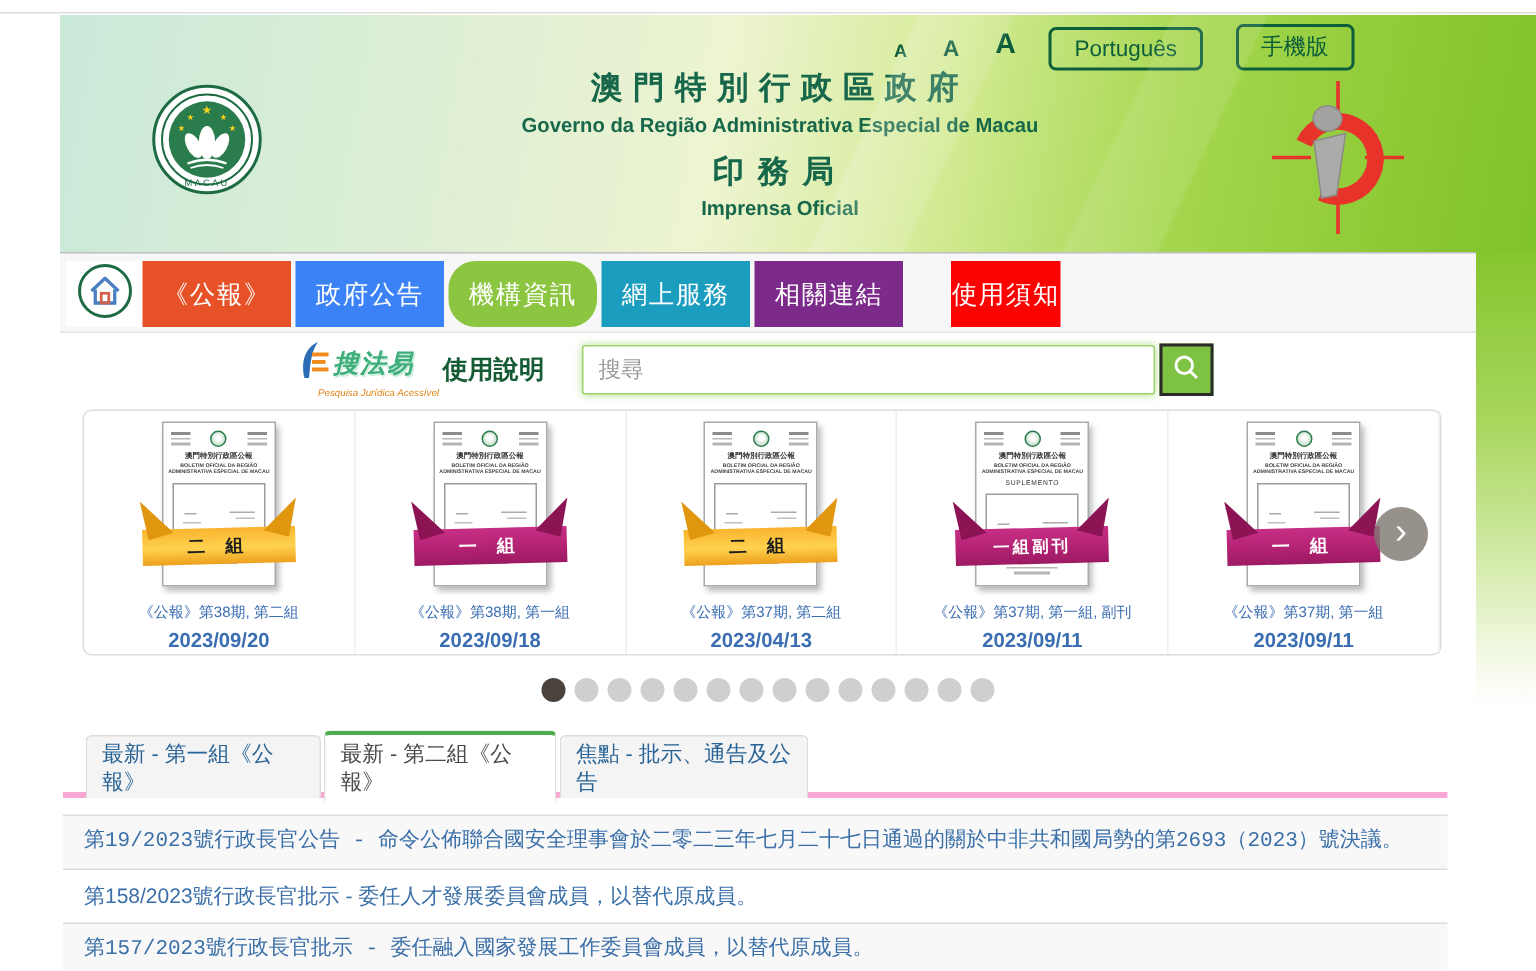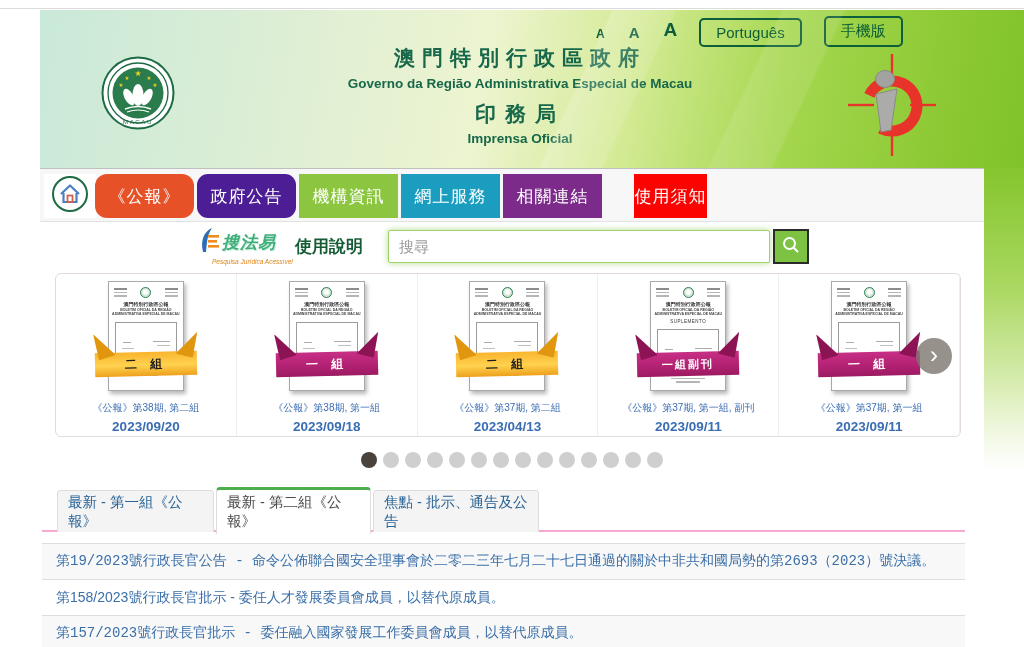--- a/index.html
+++ b/index.html
@@ -104,21 +104,21 @@
 
   .next-arrow { position:absolute; left:860px; top:64px; width:36px; height:36px; border-radius:50%;
                 background:rgba(125,118,111,.8); color:#fff; font-size:24px; line-height:33px;
                 text-align:center; cursor:pointer; z-index:6; }
 
   .dots { position:absolute; left:40px; right:40px; top:452px; text-align:center; }
   .dot { width:16px; height:16px; border-radius:50%; background:#cfcfcf; display:inline-block; margin:0 3px; cursor:pointer; }
   .dot.active { background:#4a423d; }
 
   
-  .tabs { position:absolute; left:42px; width:923px; top:487px; height:45px; border-bottom:2px solid #f9a8d4; }
+  .tabs { position:absolute; left:42px; width:923px; top:487px; height:45px; border-bottom:4px solid #f9a8d4; }
   .tab { position:absolute; top:3px; height:42px; background:#f4f4f4; border:1px solid #ddd; border-bottom:none;
          border-radius:4px 4px 0 0; color:#2a6496; font-size:14.5px; display:flex; align-items:center;
          justify-content:center; cursor:pointer; padding:0 10px; }
   .tab.t1 { left:15px;  width:157px; }
   .tab.t2 { left:174px; width:155px; top:0; height:45px; background:#fff; border-top:3px solid #4cae4c;
             color:#4a4a4a; z-index:2; margin-bottom:-2px; height:47px; }
   .tab.t3 { left:331px; width:166px; }
 
   
   .rows { position:absolute; left:42px; width:923px; top:543px; }
@@ -190,23 +190,23 @@
       <span>
         <svg viewBox="0 0 38 38" width="38" height="38">
           <circle cx="19" cy="19" r="17" fill="#fff" stroke="#1d6b43" stroke-width="2"></circle>
           <path d="M10 19 L19 10.5 L28 19" fill="none" stroke="#4a7fc1" stroke-width="2.2" stroke-linejoin="round"></path>
           <path d="M12.5 18 V27 H25.5 V18" fill="none" stroke="#4a7fc1" stroke-width="2.2"></path>
           <rect x="16.5" y="20.5" width="5" height="6.5" fill="none" stroke="#d2604a" stroke-width="1.8"></rect>
         </svg>
       </span>
     </div>
     <div class="navitems">
-      <div class="navbtn" style="background: rgb(230, 81, 39); border-radius: 12px;">《公報》</div>
-      <div class="navbtn" style="background: #4c1d95; border-radius: 11px;">政府公告</div>
-      <div class="navbtn" style="background: rgb(140, 198, 64);">機構資訊</div>
+      <div class="navbtn" style="background: rgb(230, 81, 39);">《公報》</div>
+      <div class="navbtn" style="background: #3b82f6;">政府公告</div>
+      <div class="navbtn" style="background: rgb(140, 198, 64); border-radius: 18px;">機構資訊</div>
       <div class="navbtn" style="background: rgb(27, 157, 192);">網上服務</div>
       <div class="navbtn" style="background: rgb(124, 43, 139);">相關連結</div>
       <div class="navbtn last" style="background: rgb(251, 3, 0);">使用須知</div>
     </div>
   </div>
 
   <div class="searchrow">
     <div class="sfy">
       <div class="sfy-line">
         <span>

